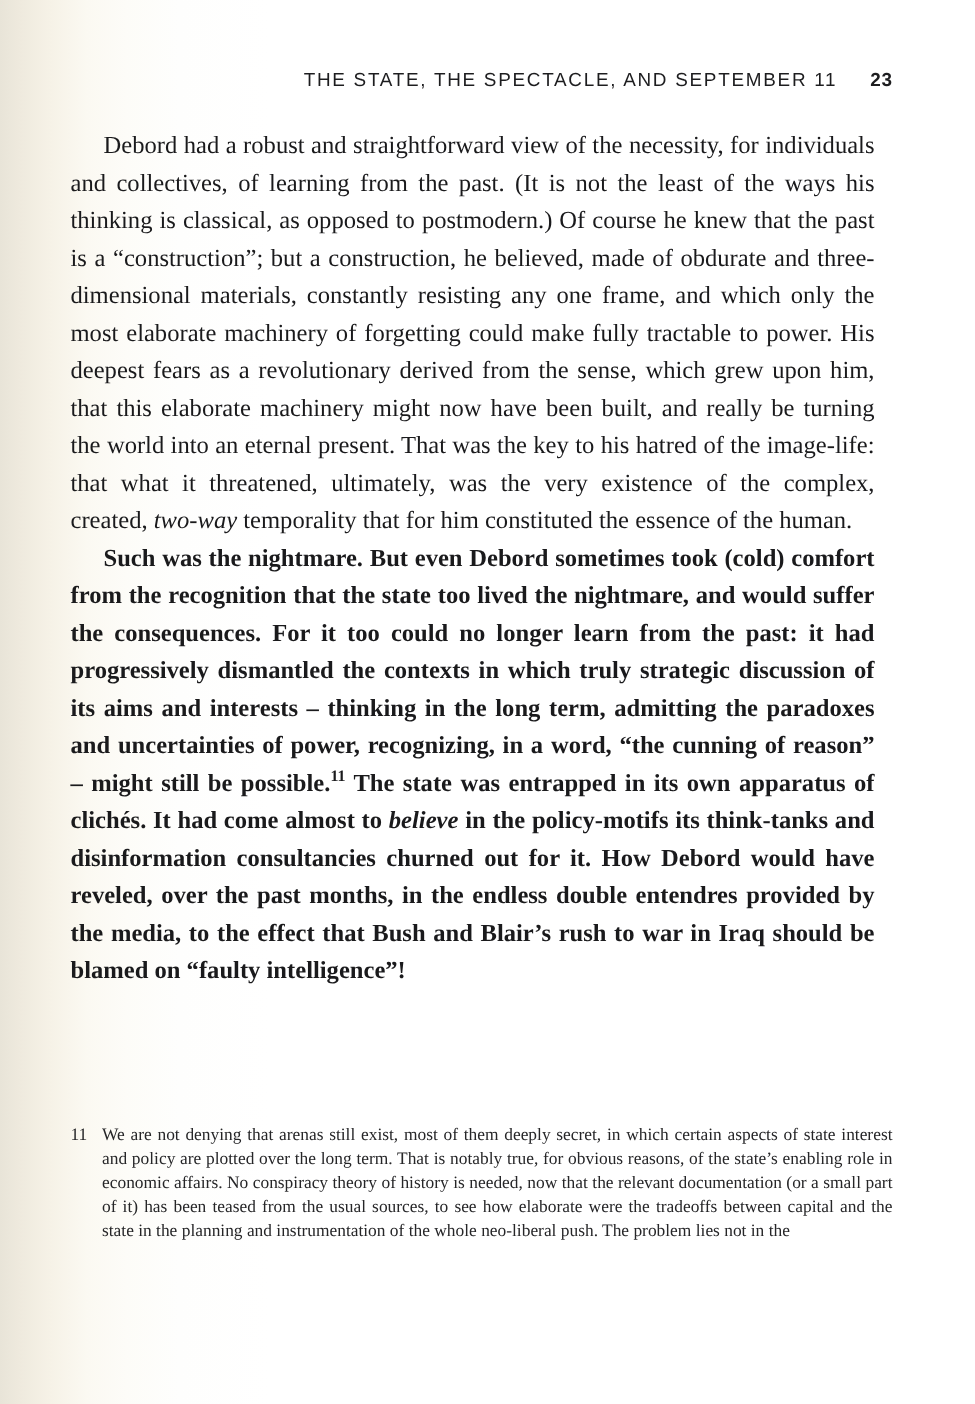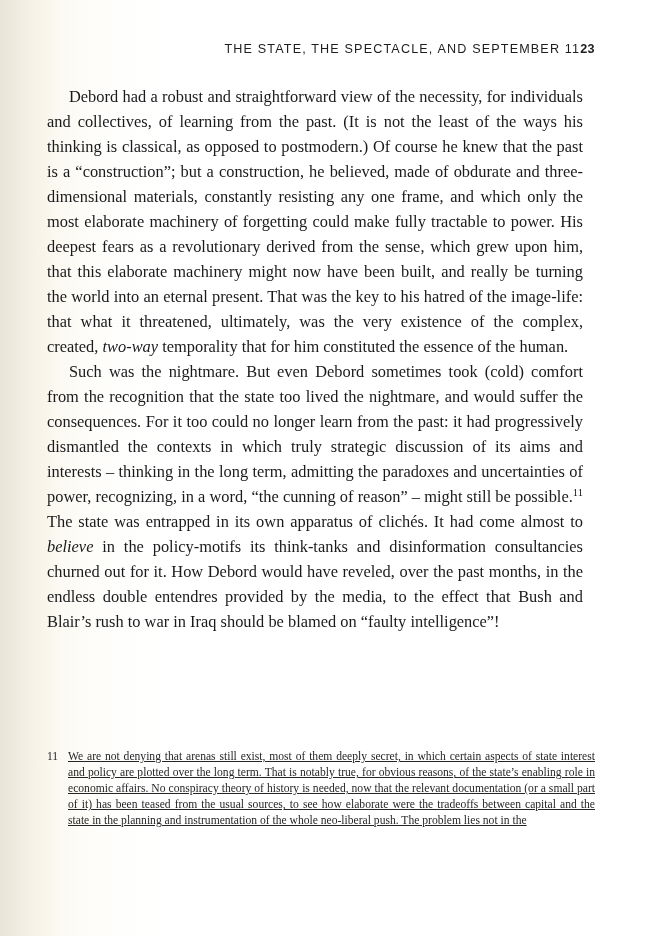--- a/index.html
+++ b/index.html
@@ -34,32 +34,33 @@
 
   
   .running-head {
     position: absolute;
     top: 38px;
     left: 57px;
     right: 55px;
     height: 22px;
     display: flex;
     justify-content: flex-end;
-    align-items: center;
+    align-items: flex-end;
     font-family: "Liberation Sans", sans-serif;
     font-size: 12.6px;
     letter-spacing: 1.15px;
     color: #1d1d1f;
     white-space: nowrap;
   }
   .running-head .rh-title {
     font-weight: 400;
   }
   .running-head .rh-folio {
     font-weight: 700;
+    margin-left: 22px;
     letter-spacing: 0.4px;
   }
 
   
   .body-text {
     position: absolute;
     top: 84px;
     left: 47px;
     width: 536px;
     color: #1a1a1c;
@@ -69,20 +70,21 @@
     text-justify: inter-word;
     -webkit-hyphens: none;
     hyphens: none;
   }
   .body-text p {
     margin: 0;
     text-indent: 22px;
   }
   .body-text p + p {
     margin-top: 0;
+    font-weight: bold;
   }
   .body-text i {
     font-style: italic;
   }
   .fn-ref {
     font-size: 10.6px;
     vertical-align: super;
     line-height: 0;
   }
 
@@ -105,21 +107,20 @@
   .footnote .fn-num {
     flex: 0 0 21px;
     text-align: left;
     font-size: 11.6px;
     line-height: 16.1px;
   }
   .footnote .fn-body {
     flex: 1 1 auto;
     text-align: justify;
     text-justify: inter-word;
-    text-decoration: underline;
   }
 </style>
 </head>
 <body>
 
 <div class="page">
 
   <div class="running-head">
     <span class="rh-title">THE STATE, THE SPECTACLE, AND SEPTEMBER 11</span>
     <span class="rh-folio">23</span>

